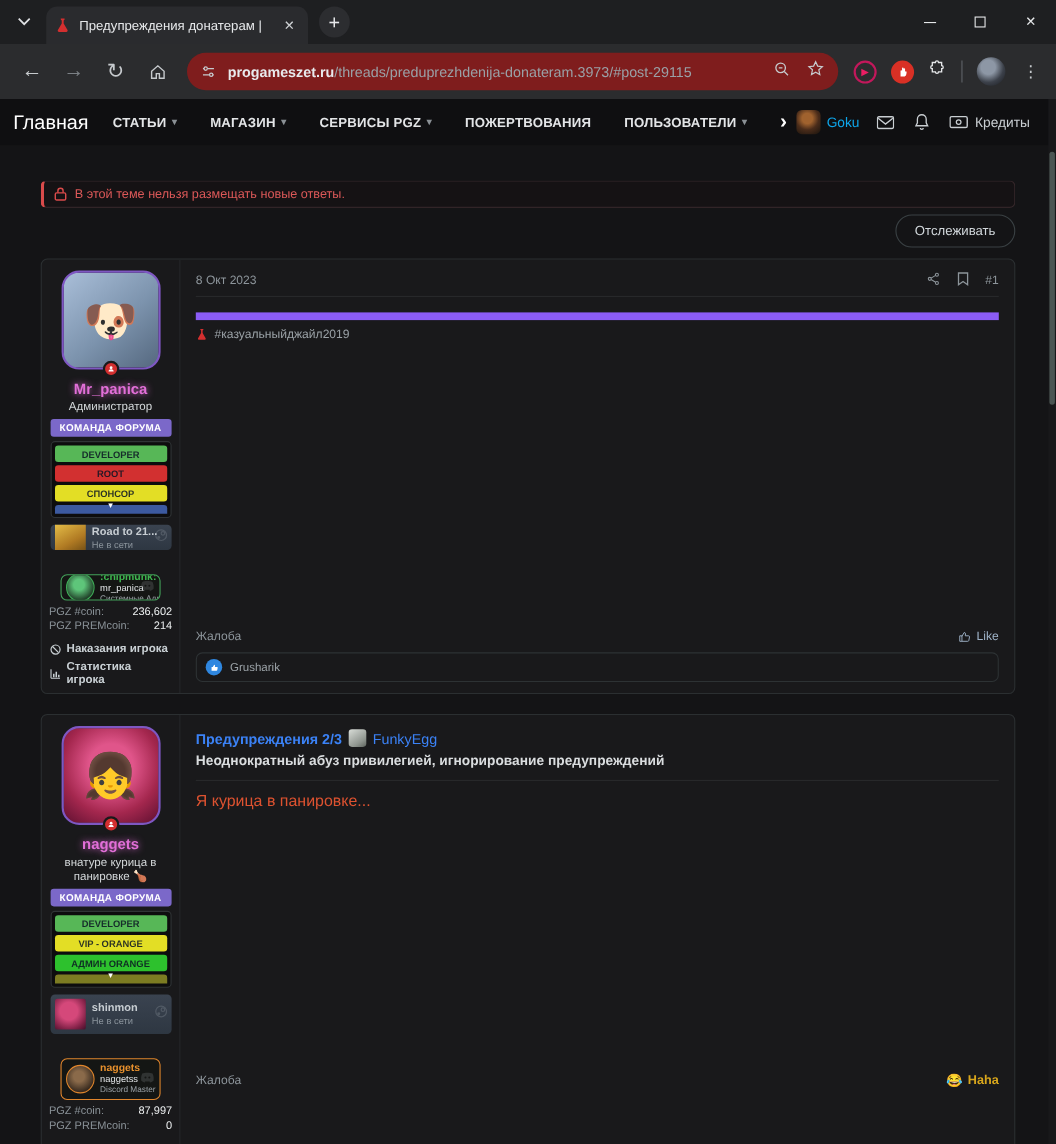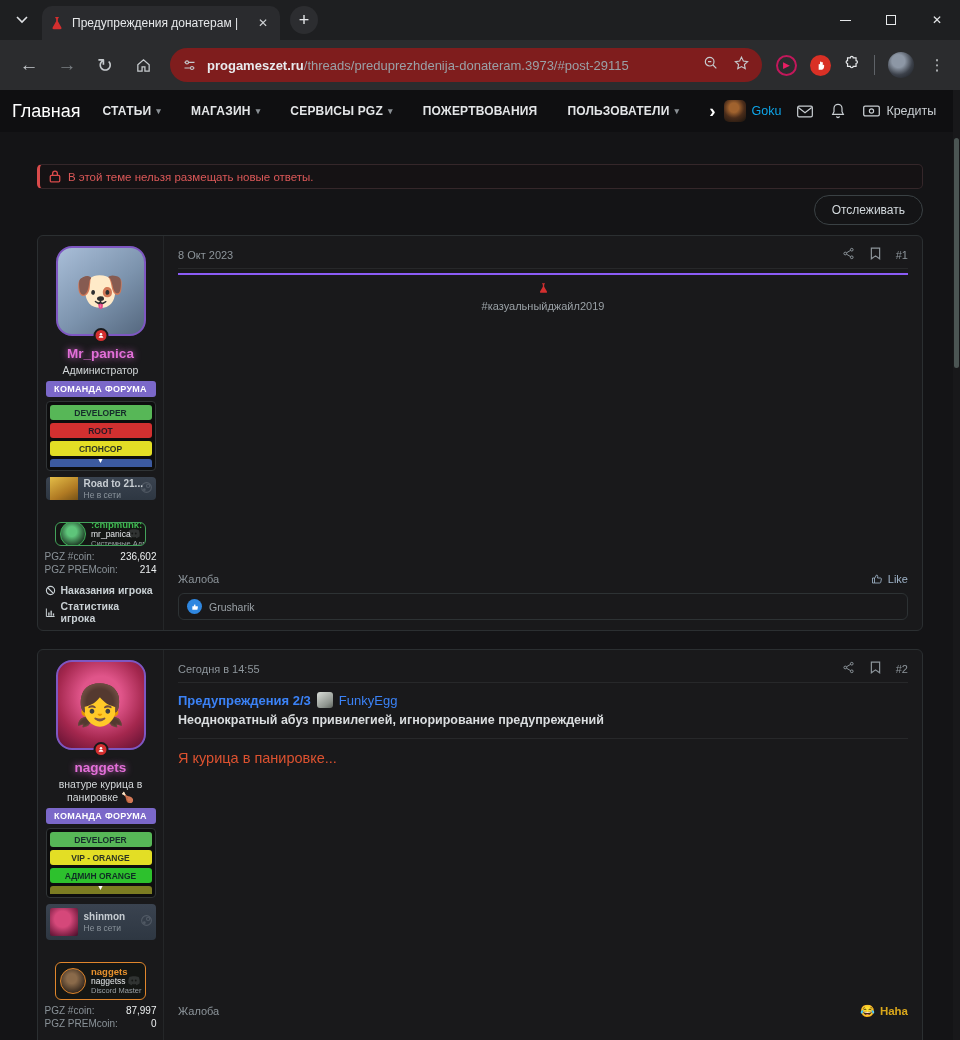--- a/index.html
+++ b/index.html
@@ -106,21 +106,21 @@
   .coinrow.second { margin-top:2px; }
   .coin-label { color:#8a9298; }
   .coin-value { color:#eceff0; }
   .sb-links { margin-top:9px; width:112px; display:flex; flex-direction:column; gap:4px; }
   .sb-link { display:flex; align-items:center; gap:5px; color:#c9d0d4; font-size:10.5px; font-weight:700; }
 
   .main { flex:1; display:flex; flex-direction:column; padding:4px 14px 10px; min-width:0; }
   .phead { display:flex; align-items:center; padding:7px 0 6px; border-bottom:1px solid #27282a; font-size:11px; color:#8d959b; }
   .phead-right { margin-left:auto; display:flex; align-items:center; gap:15px; color:#8d959b; }
   .pbody { margin-top:9px; font-size:13px; color:#e7e9ea; line-height:1.45; }
-  .tagrow { margin-top:4px; border-top:2px solid #8b5cf6; padding-top:7px; display:flex; align-items:center; gap:6px; font-size:11px; color:#9aa1a6;flex-direction:column; }
+  .tagrow { margin-top:14px; border-top:7px solid #8b5cf6; padding-top:7px; display:flex; align-items:center; gap:6px; font-size:11px; color:#9aa1a6; }
   .pfoot { display:flex; align-items:center; font-size:11px; color:#8d959b; }
   .post1 .pfoot { margin-top:auto; }
   .likebtn { margin-left:auto; display:flex; align-items:center; gap:5px; color:#9fb3c8; font-size:11px; }
   .likesbar { margin-top:8px; border:1px solid #2d3234; border-radius:6px; padding:5px 8px; display:flex; align-items:center; gap:7px; }
   .like-circle { width:15px; height:15px; border-radius:50%; background:#2f87e0; display:flex; align-items:center; justify-content:center; color:#fff; }
   .likesbar .who { font-size:10.5px; color:#9aa1a6; }
   .warnline { margin-top:9px; display:flex; align-items:center; gap:6px; }
   .warn-title { font-size:13px; font-weight:700; color:#3b82f6; }
   .warn-ava { width:16px; height:16px; border-radius:3px; background:linear-gradient(145deg,#d9ddd8,#8f958f 70%,#5d635d); }
   .warn-user { font-size:13px; color:#3b82f6; }
@@ -433,35 +433,20 @@
           <div class="coinrow">
             <span class="coin-label">PGZ #coin:</span>
             <span class="coin-value">87,997</span>
           </div>
           <div class="coinrow second">
             <span class="coin-label">PGZ PREMcoin:</span>
             <span class="coin-value">0</span>
           </div>
         </div>
         <div class="main">
-          <div class="phead">
-            <span>Сегодня в 14:55</span>
-            <span class="phead-right">
-              <span><svg width="13" height="13" viewBox="0 0 24 24">
-                    <circle cx="18" cy="5" r="2.5" fill="none" stroke="currentColor" stroke-width="1.8"></circle>
-                    <circle cx="6" cy="12" r="2.5" fill="none" stroke="currentColor" stroke-width="1.8"></circle>
-                    <circle cx="18" cy="19" r="2.5" fill="none" stroke="currentColor" stroke-width="1.8"></circle>
-                    <path d="M8.2 10.8l7.6-4.6M8.2 13.2l7.6 4.6" stroke="currentColor" stroke-width="1.8"></path>
-                  </svg></span>
-              <span><svg width="11" height="13" viewBox="0 0 18 22">
-                    <path d="M2 2h14v18l-7-5-7 5z" fill="none" stroke="currentColor" stroke-width="2"></path>
-                  </svg></span>
-              <span>#2</span>
-            </span>
-          </div>
           <div class="warnline">
             <span class="warn-title">Предупреждения 2/3</span>
             <span class="warn-ava"></span>
             <span class="warn-user">FunkyEgg</span>
           </div>
           <div class="warn-reason">Неоднократный абуз привилегией, игнорирование предупреждений</div>
           <div class="divider2"></div>
           <div class="redbody">Я курица в панировке...</div>
           <div class="spacer2"></div>
           <div class="pfoot">

